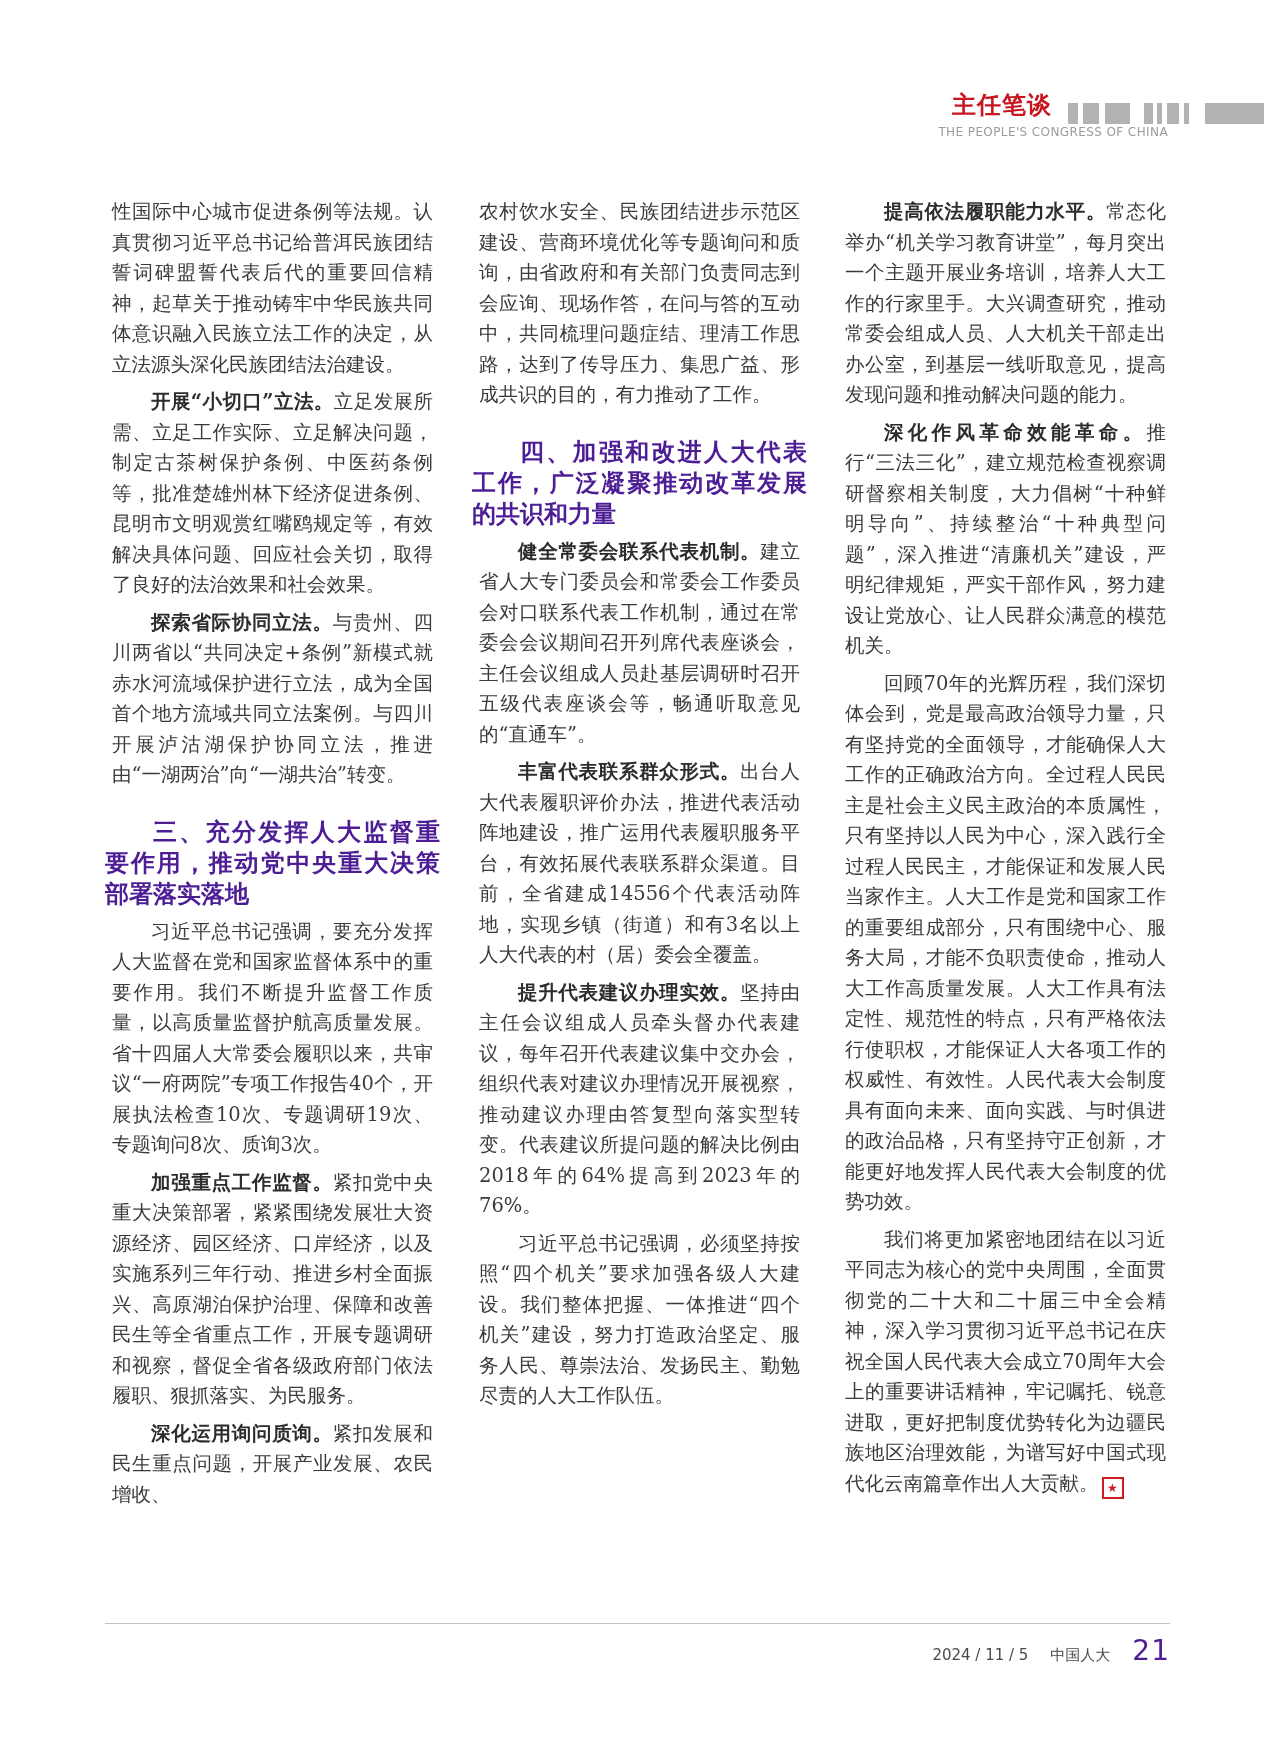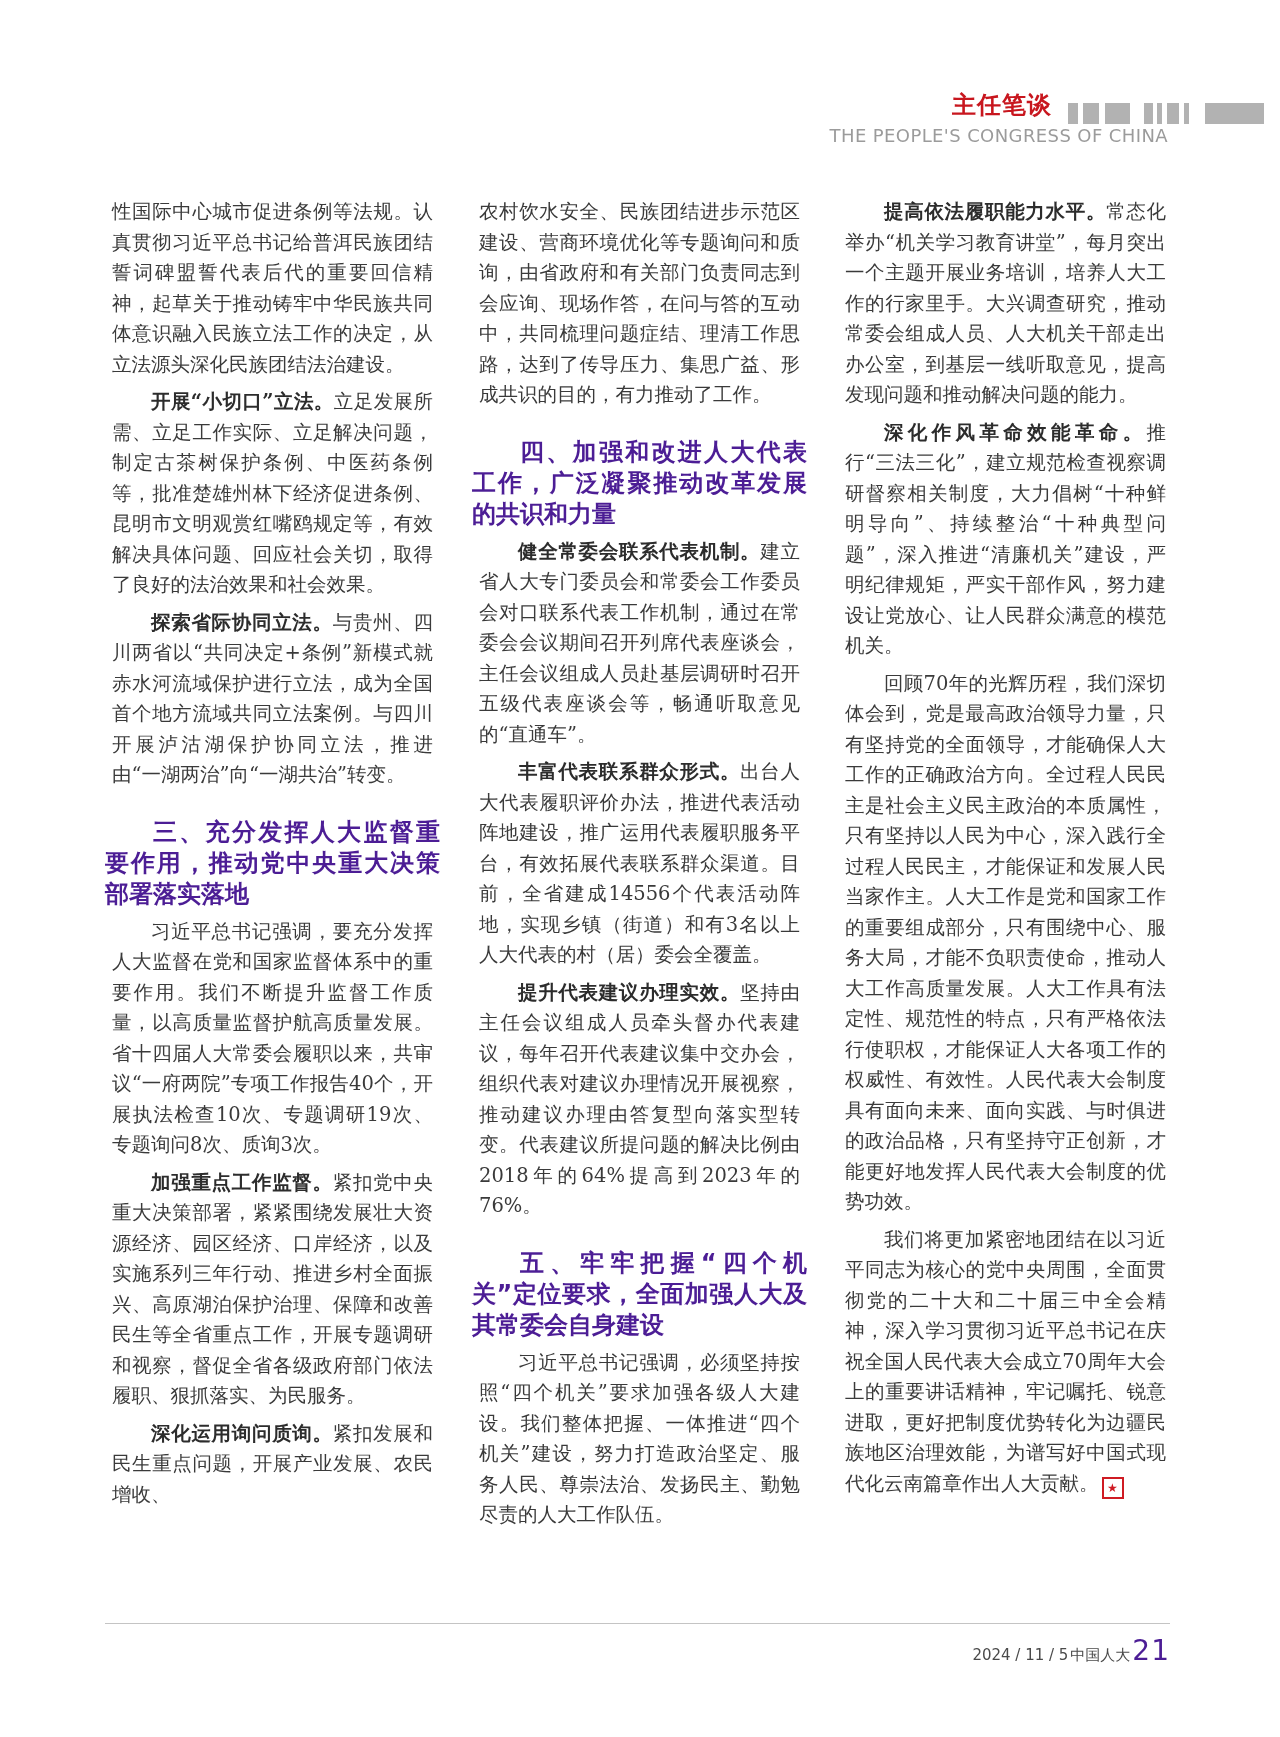--- a/index.html
+++ b/index.html
@@ -33,21 +33,21 @@
     height: 21px;
     display: flex;
     align-items: stretch;
   }
   .header-blocks span { display: block; height: 21px; background: #b2b2b2; }
   .header-sub {
     position: absolute;
     top: 125px;
     right: 112px;
     font-family: "DejaVu Sans", sans-serif;
-    font-size: 18px;
+    font-size: 12px;
     color: #9b9b9b;
     letter-spacing: 0.4px;
     white-space: nowrap;
   }
 
   
   .col {
     position: absolute;
     top: 190px;
     width: 335px;
@@ -98,21 +98,21 @@
     width: 1065px;
     height: 1px;
     background: #c4c4c4;
   }
   .footer-text {
     position: absolute;
     top: 1634px;
     right: 110px;
     display: flex;
     align-items: baseline;
-    gap: 2px;
+    gap: 22px;
     font-family: "DejaVu Sans", sans-serif;
     font-size: 15px;
     color: #4a4a4a;
     white-space: nowrap;
   }
   .footer-text .pagenum {
     font-size: 28px;
     color: #4c1d95;
     letter-spacing: 1px;
   }
@@ -146,21 +146,20 @@
     <p class="para"><b class="lead">加强重点工作监督。</b><span>紧扣党中央重大决策部署，紧紧围绕发展壮大资源经济、园区经济、口岸经济，以及实施系列三年行动、推进乡村全面振兴、高原湖泊保护治理、保障和改善民生等全省重点工作，开展专题调研和视察，督促全省各级政府部门依法履职、狠抓落实、为民服务。</span></p>
     <p class="para"><b class="lead">深化运用询问质询。</b><span>紧扣发展和民生重点问题，开展产业发展、农民增收、</span></p>
   </section>
 
   <section class="col col-2">
     <p class="cont"><span>农村饮水安全、民族团结进步示范区建设、营商环境优化等专题询问和质询，由省政府和有关部门负责同志到会应询、现场作答，在问与答的互动中，共同梳理问题症结、理清工作思路，达到了传导压力、集思广益、形成共识的目的，有力推动了工作。</span></p>
     <p class="heading">四、加强和改进人大代表工作，广泛凝聚推动改革发展的共识和力量</p>
     <p class="para"><b class="lead">健全常委会联系代表机制。</b><span>建立省人大专门委员会和常委会工作委员会对口联系代表工作机制，通过在常委会会议期间召开列席代表座谈会，主任会议组成人员赴基层调研时召开五级代表座谈会等，畅通听取意见的“直通车”。</span></p>
     <p class="para"><b class="lead">丰富代表联系群众形式。</b><span>出台人大代表履职评价办法，推进代表活动阵地建设，推广运用代表履职服务平台，有效拓展代表联系群众渠道。目前，全省建成14556个代表活动阵地，实现乡镇（街道）和有3名以上人大代表的村（居）委会全覆盖。</span></p>
     <p class="para"><b class="lead">提升代表建议办理实效。</b><span>坚持由主任会议组成人员牵头督办代表建议，每年召开代表建议集中交办会，组织代表对建议办理情况开展视察，推动建议办理由答复型向落实型转变。代表建议所提问题的解决比例由2018年的64%提高到2023年的76%。</span></p>
-    <p class="heading">五、牢牢把握“四个机关”定位要求，全面加强人大及其常委会自身建设</p>
     <p class="para"><span>习近平总书记强调，必须坚持按照“四个机关”要求加强各级人大建设。我们整体把握、一体推进“四个机关”建设，努力打造政治坚定、服务人民、尊崇法治、发扬民主、勤勉尽责的人大工作队伍。</span></p>
   </section>
 
   <section class="col col-3">
     <p class="para"><b class="lead">提高依法履职能力水平。</b><span>常态化举办“机关学习教育讲堂”，每月突出一个主题开展业务培训，培养人大工作的行家里手。大兴调查研究，推动常委会组成人员、人大机关干部走出办公室，到基层一线听取意见，提高发现问题和推动解决问题的能力。</span></p>
     <p class="para"><b class="lead">深化作风革命效能革命。</b><span>推行“三法三化”，建立规范检查视察调研督察相关制度，大力倡树“十种鲜明导向”、持续整治“十种典型问题”，深入推进“清廉机关”建设，严明纪律规矩，严实干部作风，努力建设让党放心、让人民群众满意的模范机关。</span></p>
     <p class="para"><span>回顾70年的光辉历程，我们深切体会到，党是最高政治领导力量，只有坚持党的全面领导，才能确保人大工作的正确政治方向。全过程人民民主是社会主义民主政治的本质属性，只有坚持以人民为中心，深入践行全过程人民民主，才能保证和发展人民当家作主。人大工作是党和国家工作的重要组成部分，只有围绕中心、服务大局，才能不负职责使命，推动人大工作高质量发展。人大工作具有法定性、规范性的特点，只有严格依法行使职权，才能保证人大各项工作的权威性、有效性。人民代表大会制度具有面向未来、面向实践、与时俱进的政治品格，只有坚持守正创新，才能更好地发挥人民代表大会制度的优势功效。</span></p>
     <p class="para"><span>我们将更加紧密地团结在以习近平同志为核心的党中央周围，全面贯彻党的二十大和二十届三中全会精神，深入学习贯彻习近平总书记在庆祝全国人民代表大会成立70周年大会上的重要讲话精神，牢记嘱托、锐意进取，更好把制度优势转化为边疆民族地区治理效能，为谱写好中国式现代化云南篇章作出人大贡献。</span><span class="end-mark">★</span></p>
   </section>
 

